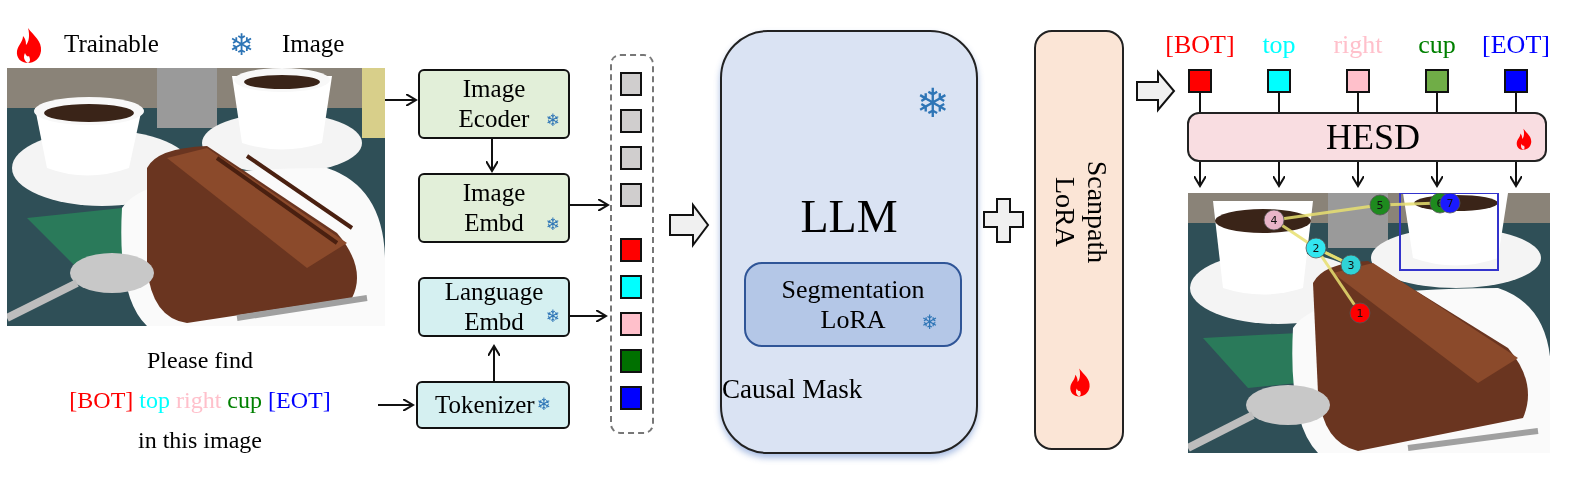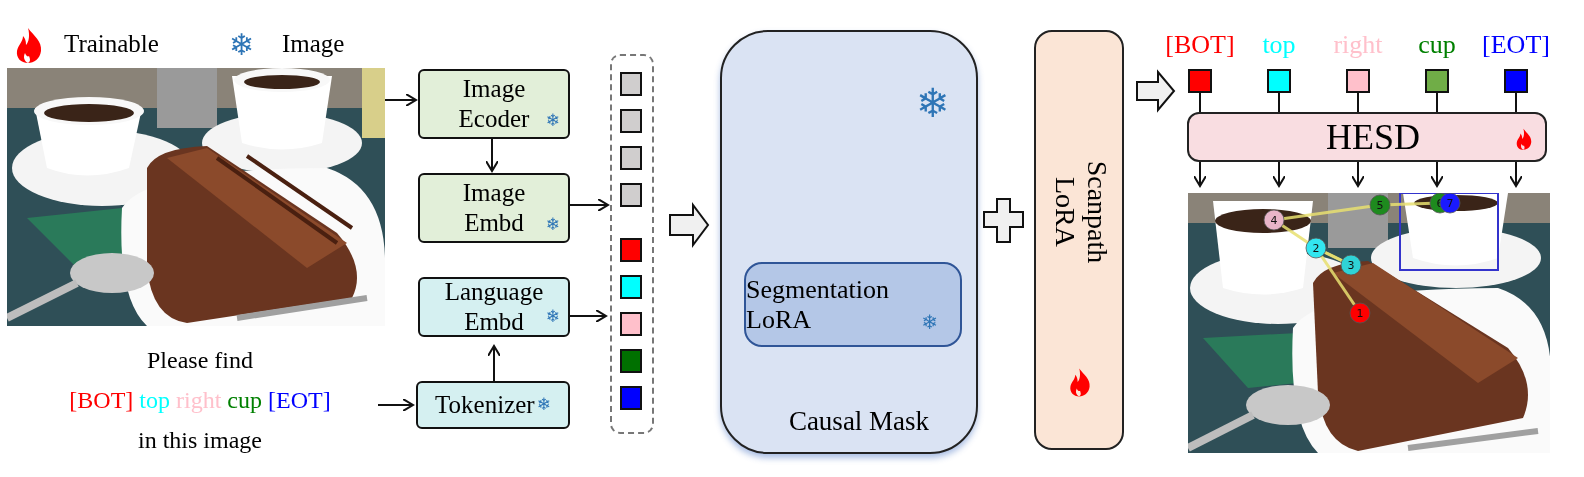--- a/index.html
+++ b/index.html
@@ -20,21 +20,21 @@
   .green-box { background: #e2efd9; }
   .cyan-box  { background: #d5f0f1; }
 
   .snow-small { position: absolute; font-size: 17px; color: #2e75b6; line-height: 17px; }
 
   .token { position: absolute; width: 22px; height: 24px; border: 2px solid #111; box-sizing: border-box; }
 
   .llm-box { background: #dae3f3; border: 2px solid #222; border-radius: 48px; box-sizing: border-box;
              box-shadow: 0 4px 6px rgba(68,114,196,0.45); }
   .seg-box { background: #b4c7e7; border: 2px solid #2f5597; border-radius: 18px; box-sizing: border-box;
-             display: flex; flex-direction: column; align-items: flex-start; justify-content: center; font-size: 26px; line-height: 30px; }
+             display: flex; flex-direction: column; align-items: center; justify-content: center; font-size: 26px; line-height: 30px; }
 
   .scan-box { background: #fbe5d6; border: 2px solid #222; border-radius: 18px; box-sizing: border-box; }
   .hesd-box { background: #f9dde1; border: 2px solid #222; border-radius: 12px; box-sizing: border-box;
               display: flex; align-items: center; justify-content: center; font-size: 36px; }
 
   .out-token { position: absolute; width: 24px; height: 24px; border: 2px solid #111; box-sizing: border-box; }
   .out-label { position: absolute; font-size: 26px; line-height: 30px; text-align: center; width: 90px; }
 </style>
 </head>
 <body>
@@ -166,26 +166,27 @@
     <div class="token" style="left: 620px; top: 183px; background: rgb(208, 206, 206);"></div>
     <div class="token" style="left: 620px; top: 238px; background: rgb(255, 0, 0);"></div>
     <div class="token" style="left: 620px; top: 275px; background: rgb(0, 255, 255);"></div>
     <div class="token" style="left: 620px; top: 312px; background: rgb(255, 192, 203);"></div>
     <div class="token" style="left: 620px; top: 349px; background: rgb(0, 112, 0);"></div>
     <div class="token" style="left: 620px; top: 386px; background: rgb(0, 0, 255);"></div>
   </div>
 
 <div class="abs llm-box" style="left:720px;top:30px;width:258px;height:424px;">
   <div class="abs" style="left:194px;top:52px;font-size:40px;line-height:40px;color:#2e75b6;">❄</div>
+  <div class="abs" style="left:0;top:160px;width:100%;text-align:center;font-size:46px;line-height:50px;">LLM</div>
   <div class="abs seg-box" style="left:22px;top:230px;width:218px;height:85px;">
     <div>Segmentation</div>
     <div>LoRA</div>
     <span class="snow-small" style="right:22px;bottom:14px;font-size:20px;">❄</span>
   </div>
-  <div class="abs" style="left:10px;top:342px;width:100%;text-align:center;font-size:27px;line-height:30px;margin-top:32px;">Causal Mask</div>
+  <div class="abs" style="left:0;top:342px;width:100%;text-align:left;font-size:27px;line-height:30px;">Causal Mask</div>
 </div>
 
 <div class="abs scan-box" style="left:1034px;top:30px;width:90px;height:420px;">
   <div class="abs" style="left:45px;top:180px;transform:translate(-50%,-50%) rotate(90deg);white-space:nowrap;text-align:center;font-size:28px;line-height:32px;">
     <div>Scanpath</div>
     <div>LoRA</div>
   </div>
   <svg class="abs" style="left:32px;top:334px;" width="24" height="32" viewBox="0 0 30 38">
     <path d="M14,2 C20,10 28,15 27,25 C26,33 20,37 14,37 C7,37 2,32 3,25 C4,19 9,16 9,10 C12,13 12,17 12,19 C15,16 16,9 14,2 Z" fill="#ff0000"></path>
     <path d="M14,37 C10,35 9,31 11,27 C12,30 14,31 15,30 C16,33 17,35 14,37 Z" fill="#fbe5d6"></path>

